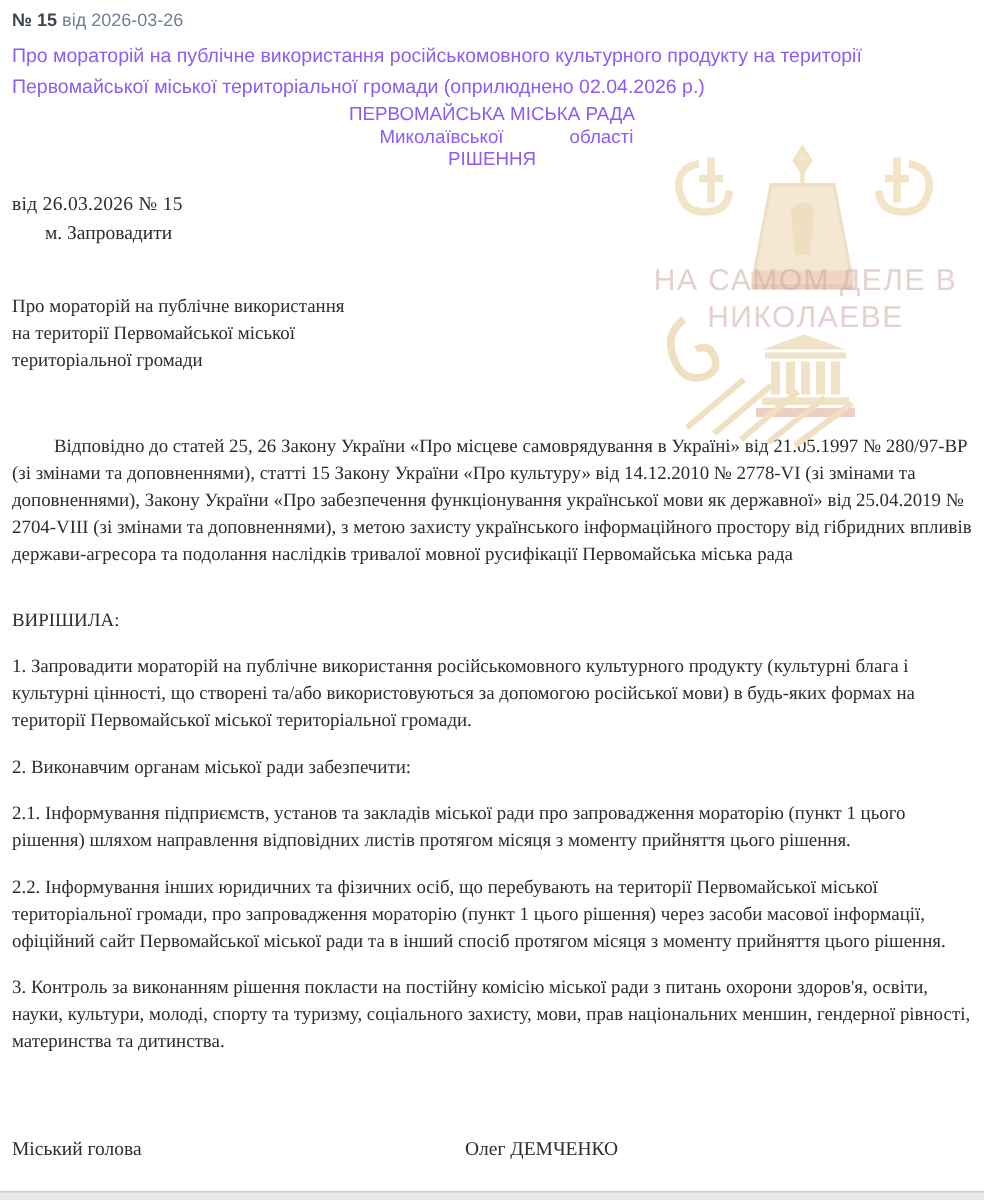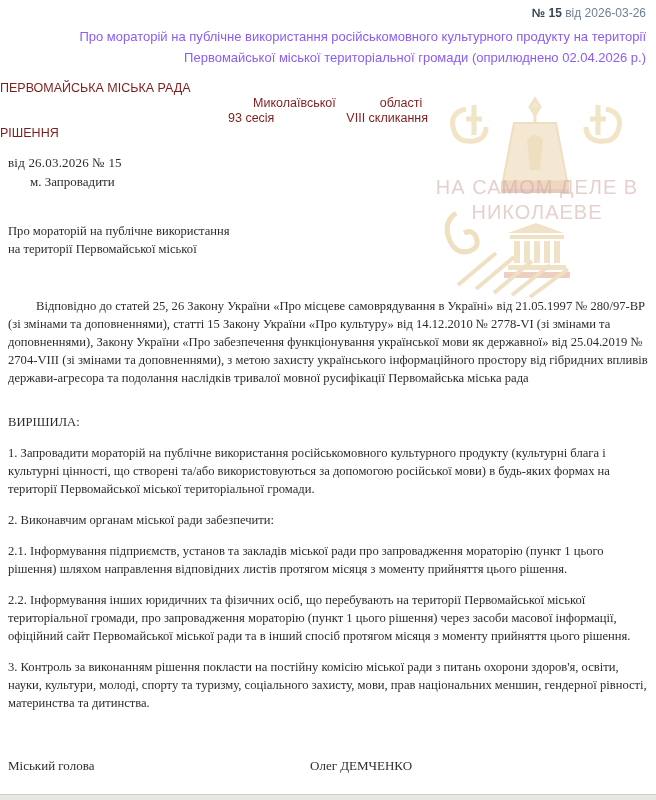--- a/index.html
+++ b/index.html
@@ -8,44 +8,44 @@
     background:#ffffff;
     position:relative;
     overflow:hidden;
     font-family:"Liberation Serif","DejaVu Serif",serif;
     color:#2d2d2d;
   }
   
   .top-header{
     padding:5px 10px 0 8px;
     font-family:"Liberation Sans","DejaVu Sans",sans-serif;
-    text-align:right;
   }
   .doc-meta{
     font-size:12px;
     color:#6e8098;
     line-height:16px;
   }
   .doc-meta .num{
     font-weight:bold;
     color:#3b4650;
   }
   .doc-link{
     margin-top:5px;
     font-size:13px;
     line-height:21px;
     color:#8b5cf6;
     max-width:640px;
   }
   
   .council{
-    margin-top:13px;
+    margin-top:1px;
+    text-align:center;
     font-family:"Liberation Sans","DejaVu Sans",sans-serif;
     font-size:12.5px;
-    color:#7f1d1d;
+    color:#8b5cf6;
     line-height:15px;
   }
   .council .c-row{
     width:200px;
     margin:0 auto;
     display:flex;
     justify-content:space-between;
     gap:44px;
   }
   .council .c-row.narrow{width:150px;}
@@ -168,34 +168,31 @@
   </div>
   <div class="doc-link">Про мораторій на публічне використання російськомовного культурного продукту на території Первомайської міської територіальної громади (оприлюднено 02.04.2026 р.)</div>
 </div>
 
 <div class="council">
   <div>ПЕРВОМАЙСЬКА МІСЬКА РАДА</div>
   <div class="c-row narrow">
     <span>Миколаївської</span>
     <span>області</span>
   </div>
-  <div class="c-row">
-    <span>93 сесія</span>
-    <span>VIII скликання</span>
-  </div>
   <div>РІШЕННЯ</div>
 </div>
 
 <div class="doc-body">
   <div class="date-line">від  26.03.2026  № 15</div>
   <div class="city-line">м. Запровадити</div>
 
   <div class="title-block">
     <div>Про мораторій на публічне використання</div>
     <div>на території Первомайської міської</div>
+    <div>територіальної громади</div>
   </div>
 
   <div class="preamble">Відповідно до  статей 25, 26 Закону України «Про місцеве самоврядування в Україні» від 21.05.1997 № 280/97-ВР (зі змінами та доповненнями), статті 15 Закону України «Про культуру» від 14.12.2010 № 2778-VI (зі змінами та доповненнями), Закону України «Про забезпечення функціонування української мови як державної» від 25.04.2019 № 2704-VIII (зі змінами та доповненнями), з метою захисту українського інформаційного простору від гібридних впливів держави-агресора та подолання наслідків тривалої мовної русифікації Первомайська міська рада</div>
 
   <div class="resolved">ВИРІШИЛА:</div>
 
   <div class="item">1. Запровадити мораторій на публічне використання російськомовного культурного продукту (культурні блага і культурні цінності, що створені та/або використовуються за допомогою російської мови) в будь-яких формах на території Первомайської міської територіальної громади.</div>
   <div class="item">2. Виконавчим органам міської ради забезпечити:</div>
   <div class="item">2.1. Інформування підприємств, установ та закладів міської ради про запровадження мораторію (пункт 1 цього рішення) шляхом направлення відповідних листів протягом місяця з моменту прийняття цього рішення.</div>
   <div class="item">2.2. Інформування інших юридичних та фізичних осіб, що перебувають на території Первомайської міської територіальної громади, про запровадження мораторію (пункт 1 цього рішення) через засоби масової інформації, офіційний сайт Первомайської міської ради та в інший спосіб протягом місяця з моменту прийняття цього рішення.</div>

